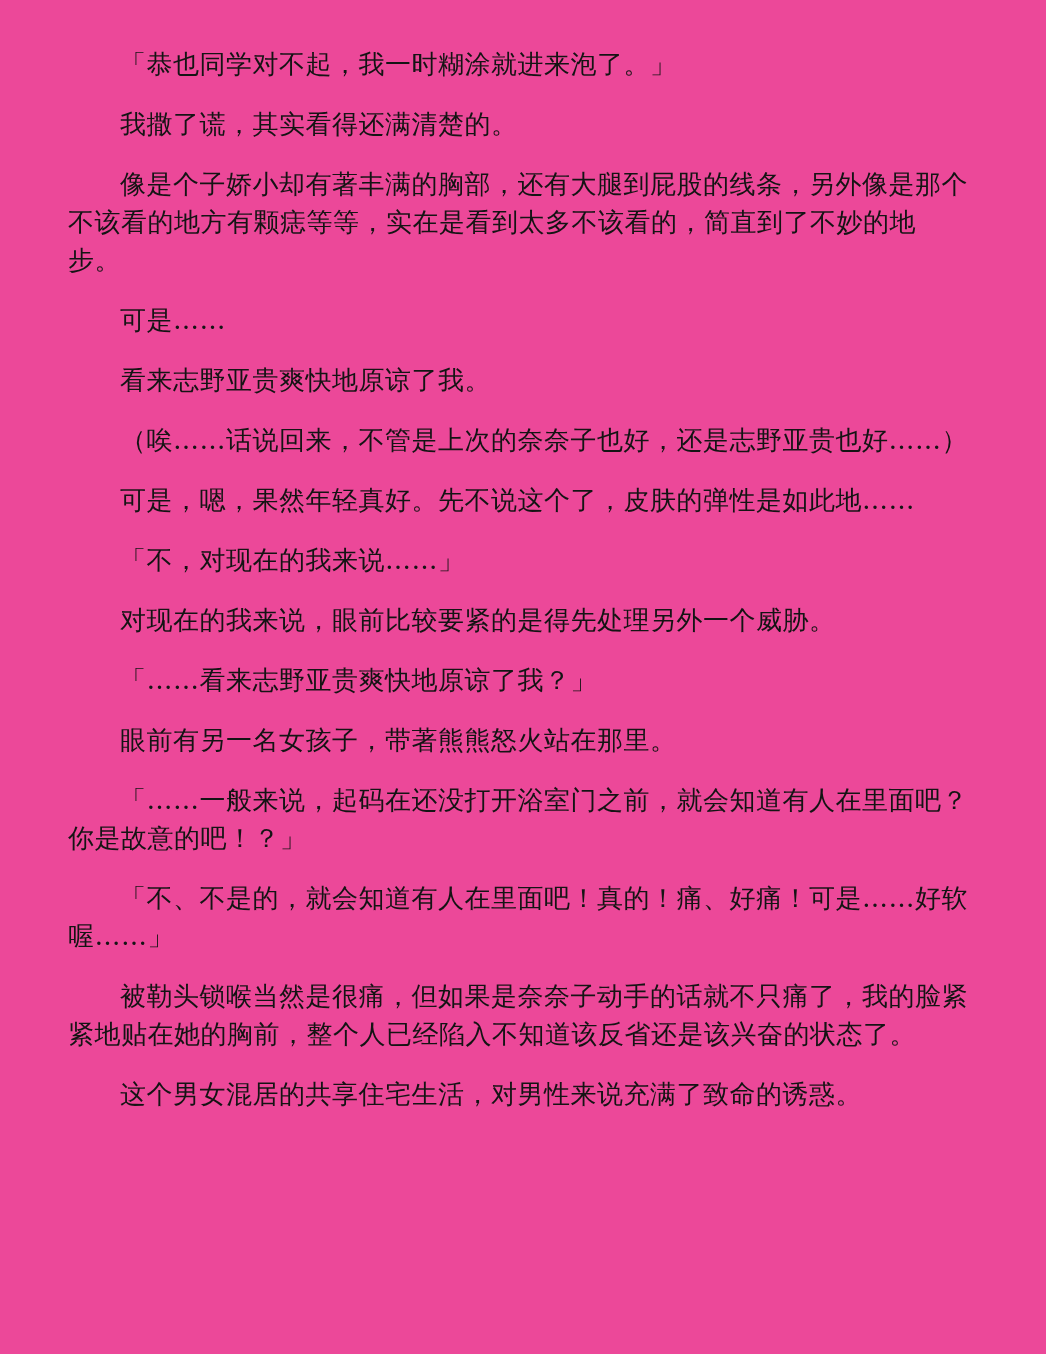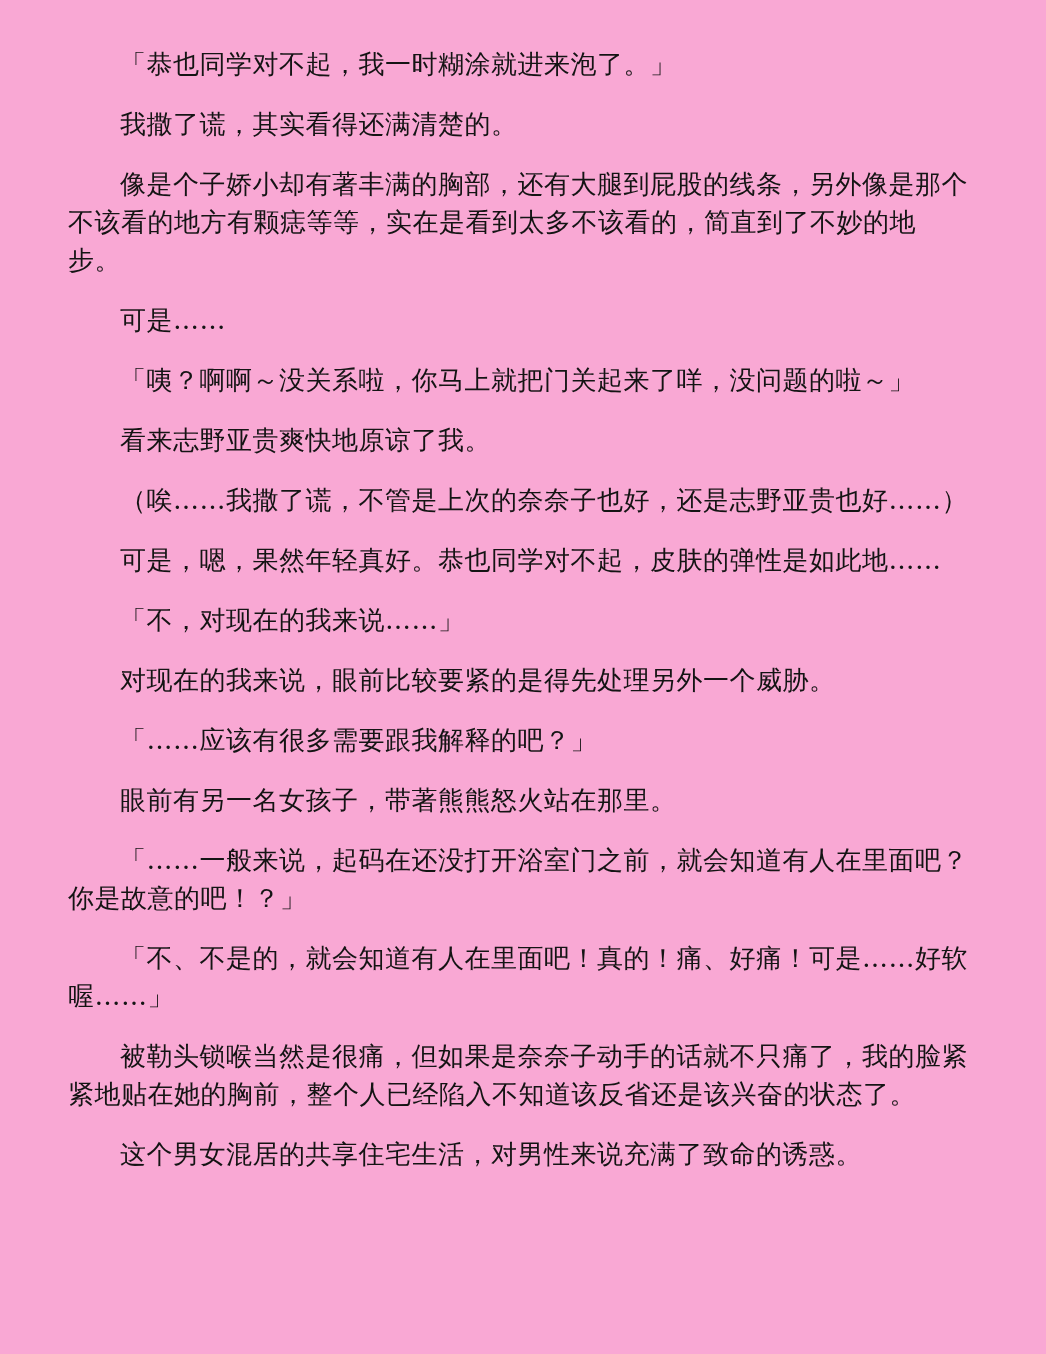--- a/index.html
+++ b/index.html
@@ -4,21 +4,21 @@
 <style>
   html, body {
     margin: 0;
     padding: 0;
     background: #ffffff;
   }
   .page {
     position: relative;
     width: 1046px;
     height: 1354px;
-    background: #f9a8d4;
+    background: #ec4899;
     overflow: hidden;
     box-sizing: border-box;
   }
   .content {
     box-sizing: border-box;
     padding: 45px 78px 0 68px;
   }
   .para {
     font-family: "DejaVu Serif", "Liberation Serif", serif;
     font-size: 26px;
@@ -33,26 +33,25 @@
 </style>
 </head>
 <body>
 
 <div class="page">
   <div class="content">
     <p class="para">「恭也同学对不起，我一时糊涂就进来泡了。」</p>
     <p class="para">我撒了谎，其实看得还满清楚的。</p>
     <p class="para">像是个子娇小却有著丰满的胸部，还有大腿到屁股的线条，另外像是那个不该看的地方有颗痣等等，实在是看到太多不该看的，简直到了不妙的地步。</p>
     <p class="para">可是……</p>
-    <p class="para">「咦？啊啊～没关系啦，你马上就把门关起来了咩，没问题的啦～」</p>
     <p class="para">看来志野亚贵爽快地原谅了我。</p>
-    <p class="para">（唉……我撒了谎，不管是上次的奈奈子也好，还是志野亚贵也好……）</p>
-    <p class="para">可是，嗯，果然年轻真好。恭也同学对不起，皮肤的弹性是如此地……</p>
+    <p class="para">（唉……话说回来，不管是上次的奈奈子也好，还是志野亚贵也好……）</p>
+    <p class="para">可是，嗯，果然年轻真好。先不说这个了，皮肤的弹性是如此地……</p>
     <p class="para">「不，对现在的我来说……」</p>
     <p class="para">对现在的我来说，眼前比较要紧的是得先处理另外一个威胁。</p>
-    <p class="para">「……应该有很多需要跟我解释的吧？」</p>
+    <p class="para">「……看来志野亚贵爽快地原谅了我？」</p>
     <p class="para">眼前有另一名女孩子，带著熊熊怒火站在那里。</p>
     <p class="para">「……一般来说，起码在还没打开浴室门之前，就会知道有人在里面吧？你是故意的吧！？」</p>
     <p class="para">「不、不是的，就会知道有人在里面吧！真的！痛、好痛！可是……好软喔……」</p>
     <p class="para">被勒头锁喉当然是很痛，但如果是奈奈子动手的话就不只痛了，我的脸紧紧地贴在她的胸前，整个人已经陷入不知道该反省还是该兴奋的状态了。</p>
     <p class="para">这个男女混居的共享住宅生活，对男性来说充满了致命的诱惑。</p>
   </div>
 </div>
 
 </body></html>

